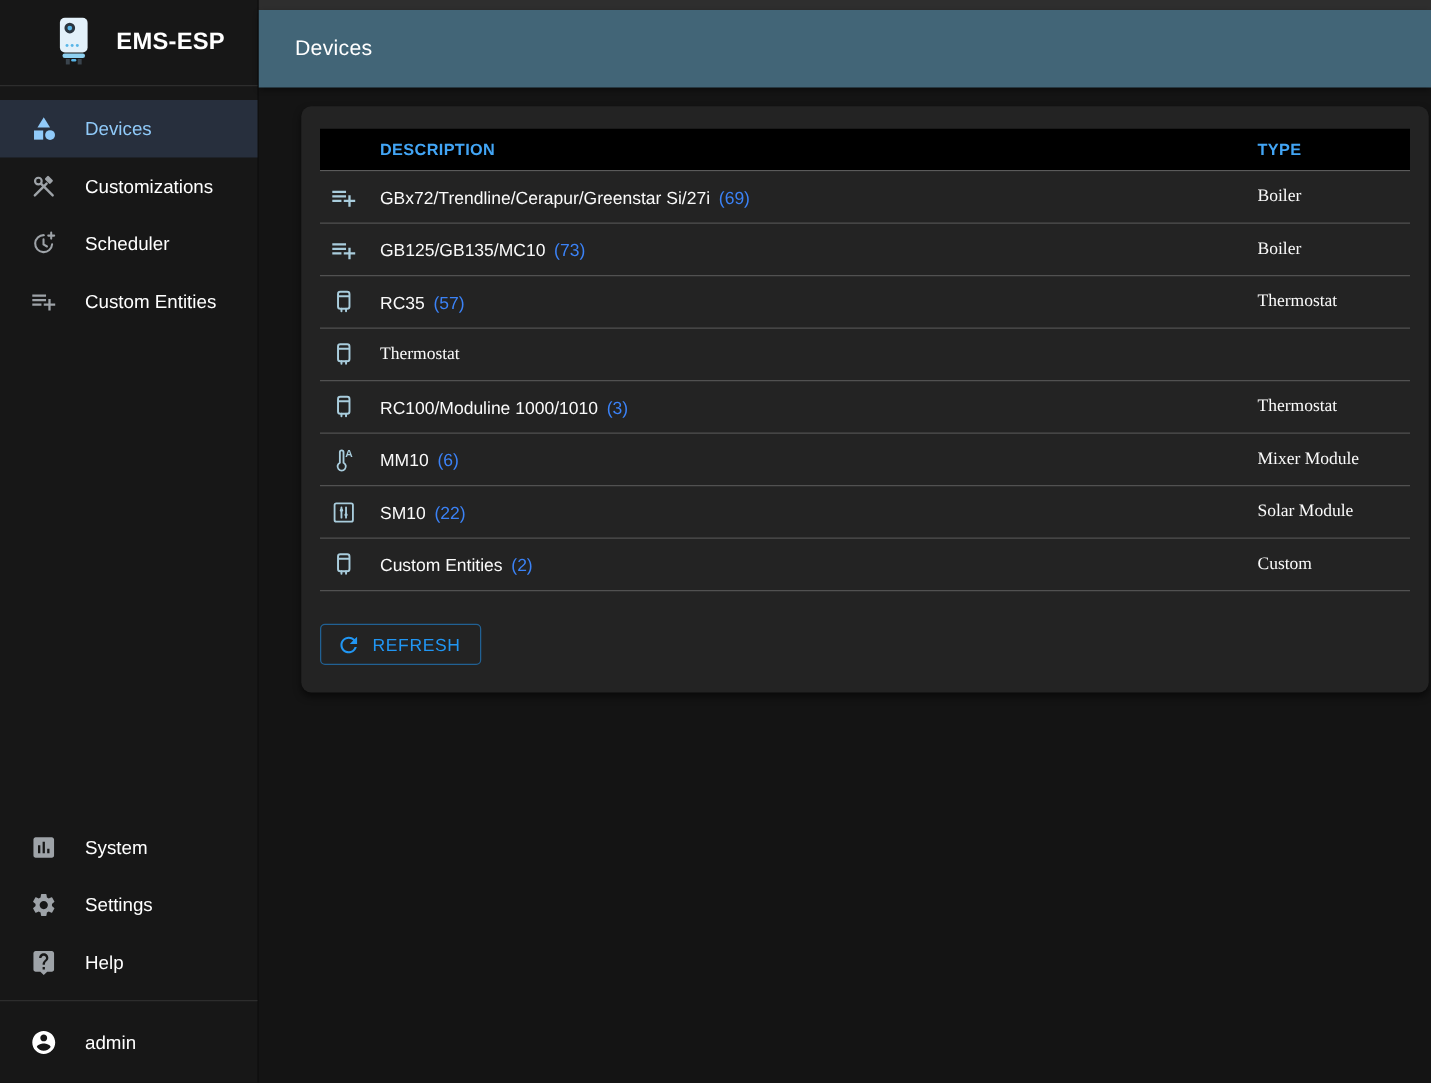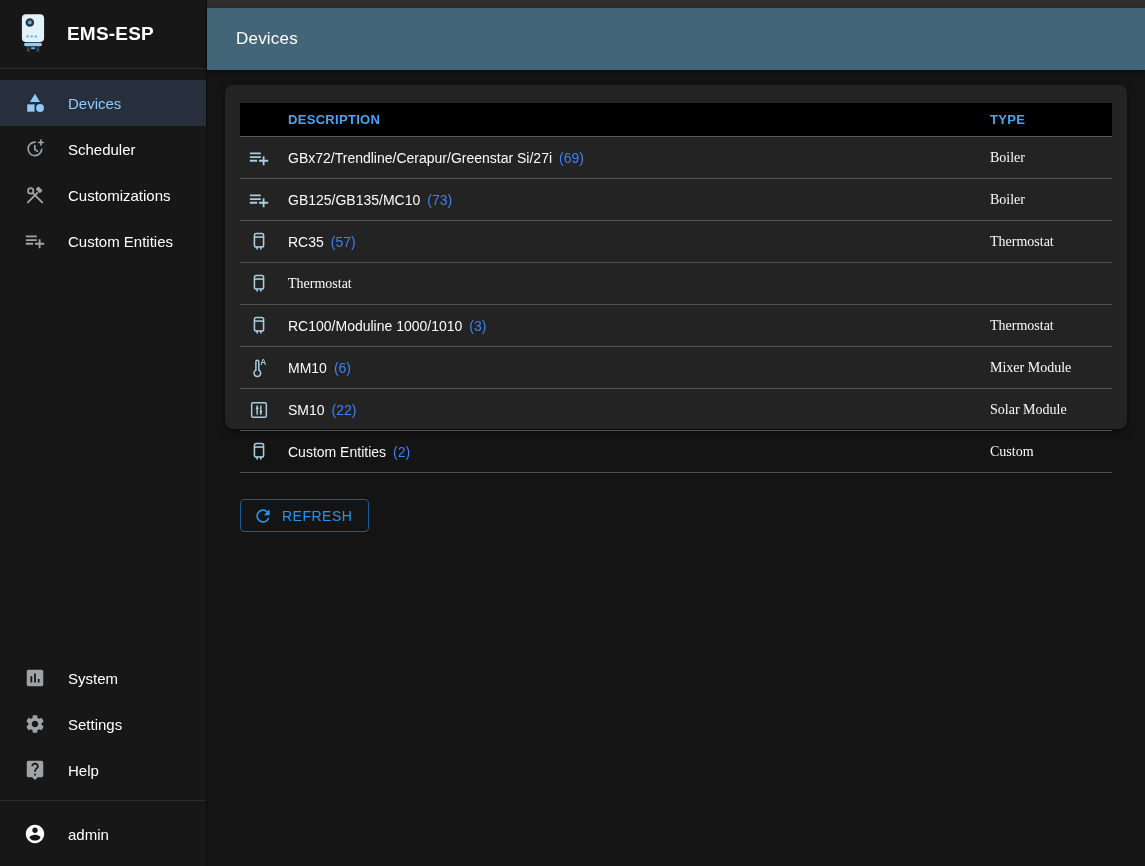--- a/index.html
+++ b/index.html
@@ -22,20 +22,21 @@
     padding-bottom: 9px;
   }
   .sidebar-header {
     height: 69px;
     flex-shrink: 0;
     display: flex;
     align-items: center;
     padding-left: 14px;
     gap: 15px;
     border-bottom: 1px solid #2d2d2d;
+    justify-content: center;
   }
   .app-title { font-size: 19px; font-weight: 600; color: #fff; letter-spacing: 0.2px; }
   .nav-list { padding-top: 11px; }
   .nav-item {
     height: 46px;
     display: flex;
     align-items: center;
     padding-left: 24px;
     gap: 22px;
     cursor: pointer;
@@ -67,25 +68,26 @@
     background: #426577;
     display: flex;
     align-items: center;
     padding-left: 29px;
     box-shadow: 0 2px 5px rgba(0,0,0,0.45);
   }
   .appbar-title { font-size: 17px; font-weight: 500; color: #fff; letter-spacing: 0.2px; }
   .content { flex: 1; padding: 15px 0 0 18px; }
   .card {
     width: 902px;
-    height: 344px;
+    height: 469px;
     background: #232323;
     border-radius: 8px;
     box-shadow: 0 3px 6px rgba(0,0,0,0.5);
     padding: 18px 15px 0 15px;
+    margin-left: 16px;
   }
   
   .dev-table { width: 872px; }
   .thead, .trow {
     display: grid;
     grid-template-columns: 48px 1fr 122px;
     align-items: center;
   }
   .thead {
     height: 34px;
@@ -158,38 +160,38 @@
         </svg>
       </span>
       <span class="nav-label">Devices</span>
     </div>
   </div>
 
 
   <div>
     <div class="nav-item">
       <span class="nav-icon">
-        <svg viewBox="0 0 24 24" fill="none" stroke="currentColor" stroke-width="1.8" stroke-linecap="round">
-          <path d="M19.3 12.4a7.4 7.4 0 1 1-7.2-7.9"></path>
-          <path d="M11.8 8.2v4.4l3 1.8"></path>
-          <path d="M18.5 2.3v5.2M15.9 4.9h5.2"></path>
-        </svg>
-      </span>
-      <span class="nav-label">Scheduler</span>
-    </div>
-    <div class="nav-item">
-      <span class="nav-icon">
         <svg viewBox="0 0 24 24" fill="none" stroke="currentColor" stroke-width="2.1" stroke-linecap="round">
           <path d="M4.2 20 14.5 9.7"></path>
           <rect x="13.2" y="4.2" width="6.6" height="4.4" rx="1" transform="rotate(45 16.5 6.4)" fill="currentColor" stroke="none"></rect>
           <path d="M19.8 20 9.8 10"></path>
           <circle cx="7.3" cy="7.5" r="2.9" stroke-width="1.9"></circle>
         </svg>
       </span>
       <span class="nav-label">Customizations</span>
+    </div>
+    <div class="nav-item">
+      <span class="nav-icon">
+        <svg viewBox="0 0 24 24" fill="none" stroke="currentColor" stroke-width="1.8" stroke-linecap="round">
+          <path d="M19.3 12.4a7.4 7.4 0 1 1-7.2-7.9"></path>
+          <path d="M11.8 8.2v4.4l3 1.8"></path>
+          <path d="M18.5 2.3v5.2M15.9 4.9h5.2"></path>
+        </svg>
+      </span>
+      <span class="nav-label">Scheduler</span>
     </div>
     <div class="nav-item">
       <span class="nav-icon">
         <svg viewBox="0 0 24 24" fill="currentColor">
           <path d="M14 10H2v2h12v-2zm0-4H2v2h12V6zm4 8v-4h-2v4h-4v2h4v4h2v-4h4v-2h-4zM2 16h8v-2H2v2z"></path>
         </svg>
       </span>
       <span class="nav-label">Custom Entities</span>
     </div>
   </div>

